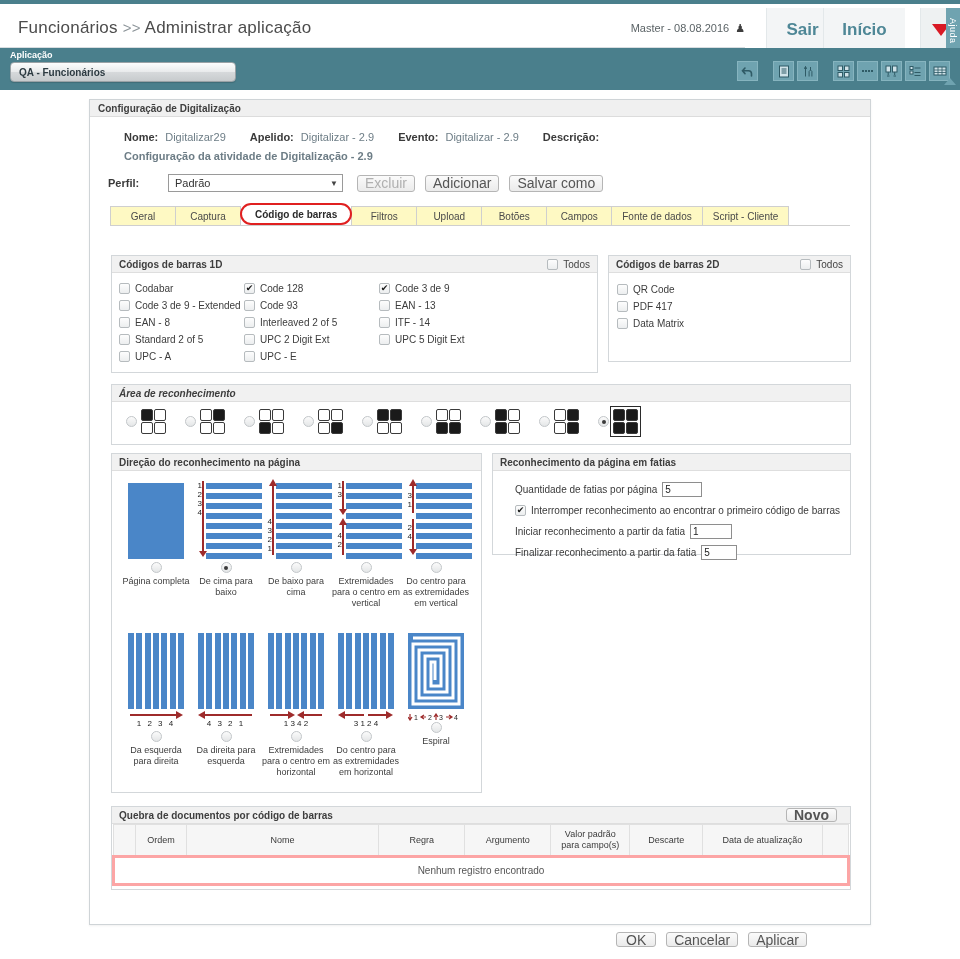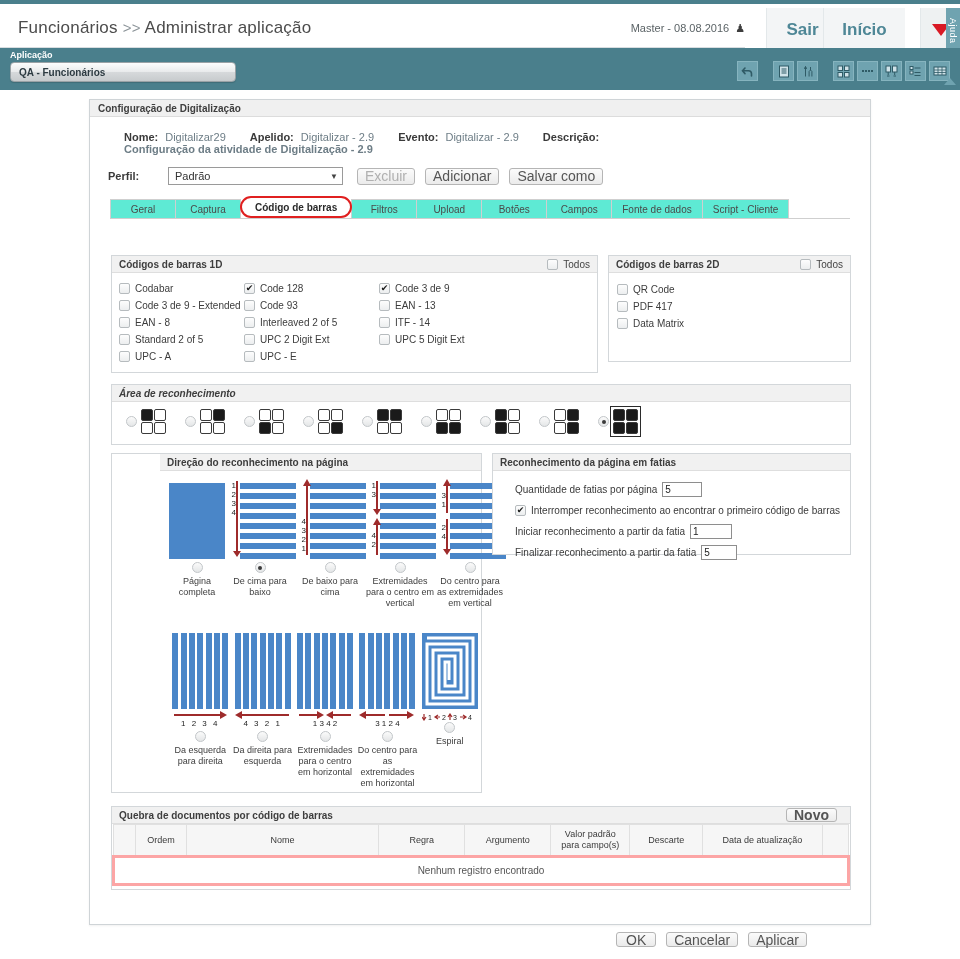--- a/index.html
+++ b/index.html
@@ -107,21 +107,21 @@
   }
   #panel-head {
     height:17px; background:#f0f0f0;
     border-bottom:1px solid #dcdcdc;
     display:flex; align-items:center;
     padding-left:8px;
     font-size:10px; font-weight:bold; color:#3e3e3e;
   }
 
   #meta { padding:14px 0 0 0; }
-  .meta-row { display:flex; align-items:center; padding-left:34px; }
+  .meta-row { display:flex; align-items:center; padding-left:34px; margin-bottom:7px; }
   .mlab { font-size:11px; font-weight:bold; color:#3a3a3a; margin-right:7px; }
   .mval { font-size:11px; color:#6d7d86; margin-right:24px; }
   .meta-sub { padding-left:34px; font-size:11px; font-weight:bold; color:#6d7d86; margin-bottom:12px;}
 
   #perfil-row { display:flex; align-items:center; padding-left:18px; margin-bottom:12px; }
   #perfil-row .plab { font-size:11px; font-weight:bold; color:#3a3a3a; width:60px; }
   #perfil-select {
     width:175px; height:18px; border:1px solid #9a9a9a; background:#fff;
     display:flex; align-items:center; justify-content:space-between;
     padding:0 4px 0 6px; font-size:11px; color:#333; cursor:pointer; margin-right:14px;
@@ -137,21 +137,21 @@
 
   
   #tabs {
     margin:8px 0 0 20px; height:22px;
     display:flex; align-items:flex-end;
     border-bottom:1px solid #cfcfcf; width:740px;
   }
   .tab {
     height:19px; min-width:66px; padding:0 10px;
     border:1px solid #cfcfcf; border-bottom:none;
-    background:#5eead4;
+    background:#fef9c3;
     font-size:10px; color:#4a4a4a;
     display:flex; align-items:center; justify-content:center;
     margin-right:-1px; cursor:pointer;
   }
   .tab.active {
     background:#ffffff; color:#2a2a2a; font-weight:bold;
     height:22px; border:2px solid #e02020; border-radius:11px;
     position:relative; z-index:5; padding:0 13px;
   }
 
@@ -196,21 +196,21 @@
   
   #fsarea { left:21px; top:284px; width:740px; height:61px;font-style:italic; }
   #area-opts { display:flex; align-items:center; padding:7px 0 0 14px; gap:19px; }
   .area-opt { display:flex; align-items:center; gap:4px; cursor:pointer; }
   .quad { display:grid; grid-template-columns:repeat(2,12px); grid-template-rows:repeat(2,12px); gap:1px; }
   .quad .q { border:1px solid #3a3a3a; border-radius:2px; background:#ffffff; }
   .quad .q.f { background:#1a1a1a; }
   .area-opt.sel .quad { outline:1px solid #2b2b2b; outline-offset:2px; }
 
   
-  #fsdir { left:21px; top:353px; width:371px; height:340px;padding-left:48px; }
+  #fsdir { left:21px; top:353px; width:371px; height:340px; }
   #dir-rows { padding:8px 0 0 0; }
   .dir-row { display:flex; align-items:flex-start; padding-left:9px; }
   .dir-item { width:70px; display:flex; flex-direction:column; align-items:center; }
   .dir-fig { height:80px; display:flex; align-items:flex-end; justify-content:center; position:relative; }
   .dir-cap { font-size:9px; color:#3d3d3d; text-align:center; line-height:11px; margin-top:3px; }
   .dir-rb { margin:3px 0 0 0; }
 
   .hbars { width:56px; height:76px; display:flex; flex-direction:column; justify-content:space-between; }
   .hbars i { display:block; height:6px; background:#4a86c8; }
   .vbars { width:56px; height:76px; display:flex; justify-content:space-between; }

